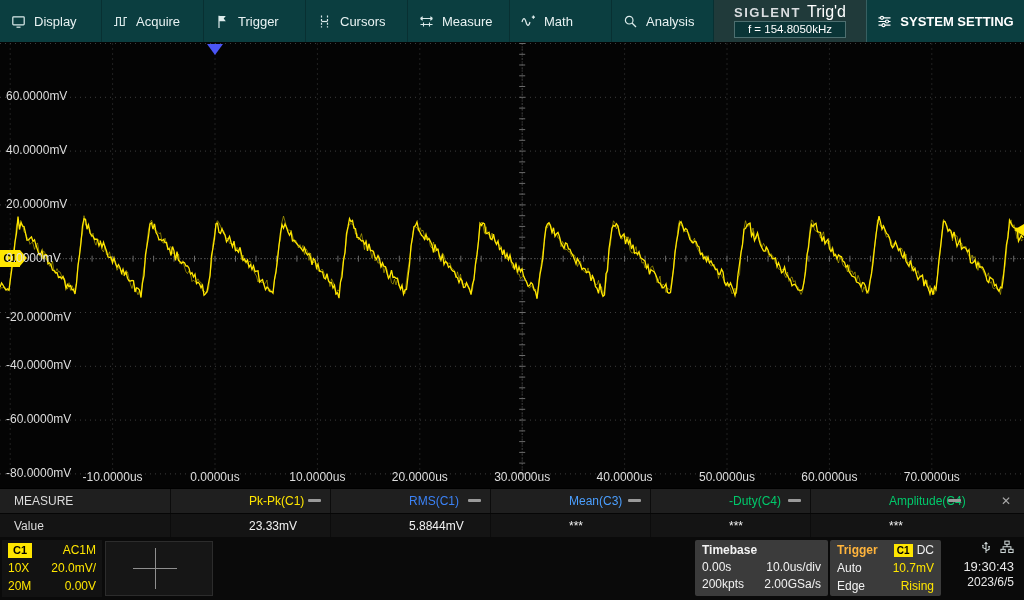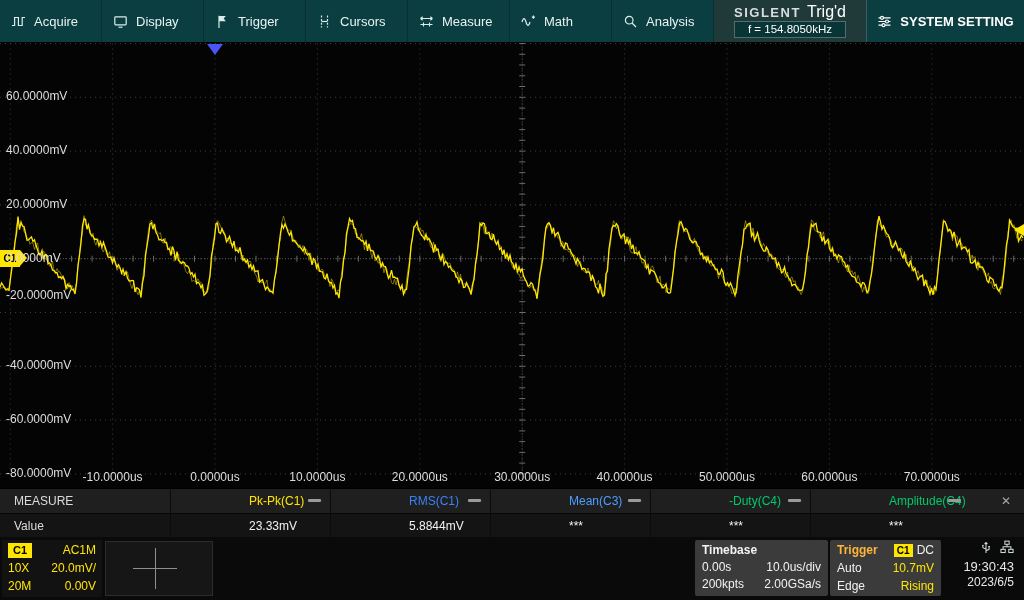--- a/index.html
+++ b/index.html
@@ -67,33 +67,33 @@
 </head>
 <body>
 
 <div class="screen">
 
   <header class="topbar">
     <nav class="menu-bar" id="menu-bar">
         <div class="menu-item">
           <span class="mi-icon">
             <svg viewBox="0 0 15 15" width="15" height="15" fill="none" stroke="#dcebeb" stroke-width="1.2">
-              <path d="M1 11.5h2.6V3.5h3.8v8h3.8v-8H14"></path>
-            </svg>
-          </span>
-          <span class="mi-label">Acquire</span>
-        </div>
-        <div class="menu-item">
-          <span class="mi-icon">
-            <svg viewBox="0 0 15 15" width="15" height="15" fill="none" stroke="#dcebeb" stroke-width="1.2">
               <rect x="1.8" y="2.8" width="11.4" height="8" rx="0.8"></rect>
               <path d="M5.5 13.2h4"></path>
             </svg>
           </span>
           <span class="mi-label">Display</span>
+        </div>
+        <div class="menu-item">
+          <span class="mi-icon">
+            <svg viewBox="0 0 15 15" width="15" height="15" fill="none" stroke="#dcebeb" stroke-width="1.2">
+              <path d="M1 11.5h2.6V3.5h3.8v8h3.8v-8H14"></path>
+            </svg>
+          </span>
+          <span class="mi-label">Acquire</span>
         </div>
         <div class="menu-item">
           <span class="mi-icon">
             <svg viewBox="0 0 15 15" width="15" height="15" fill="none" stroke="#dcebeb" stroke-width="1.2">
               <path d="M4 14V1.8"></path>
               <path d="M4 2h6.8l-2.1 2.6 2.1 2.6H4z" fill="#dcebeb" stroke="none"></path>
             </svg>
           </span>
           <span class="mi-label">Trigger</span>
         </div>
@@ -163,21 +163,21 @@
       </svg>
     <div class="trig-pos"></div>
     <div class="c1-marker">
         <span>C1</span>
       </div>
     <div class="trig-level"></div>
   <div class="y-label" style="top: 47.3px;">60.0000mV</div>
       <div class="y-label" style="top: 101.1px;">40.0000mV</div>
       <div class="y-label" style="top: 154.9px;">20.0000mV</div>
       <div class="y-label" style="top: 208.7px;">0.0000mV</div>
-      <div class="y-label" style="top: 246px;">-20.0000mV</div>
+      <div class="y-label" style="top: 268px;">-20.0000mV</div>
       <div class="y-label" style="top: 316.3px;">-40.0000mV</div>
       <div class="y-label" style="top: 370.1px;">-60.0000mV</div>
       <div class="y-label" style="top: 423.9px;">-80.0000mV</div>
       <div class="x-label" style="left: 67.6px;">-10.0000us</div>
       <div class="x-label" style="left: 170px;">0.0000us</div>
       <div class="x-label" style="left: 272.4px;">10.0000us</div>
       <div class="x-label" style="left: 374.8px;">20.0000us</div>
       <div class="x-label" style="left: 477.2px;">30.0000us</div>
       <div class="x-label" style="left: 579.6px;">40.0000us</div>
       <div class="x-label" style="left: 682px;">50.0000us</div>

